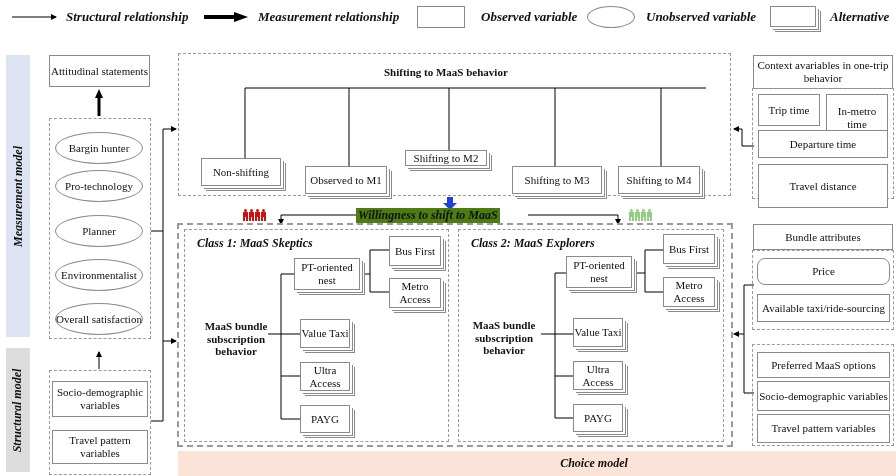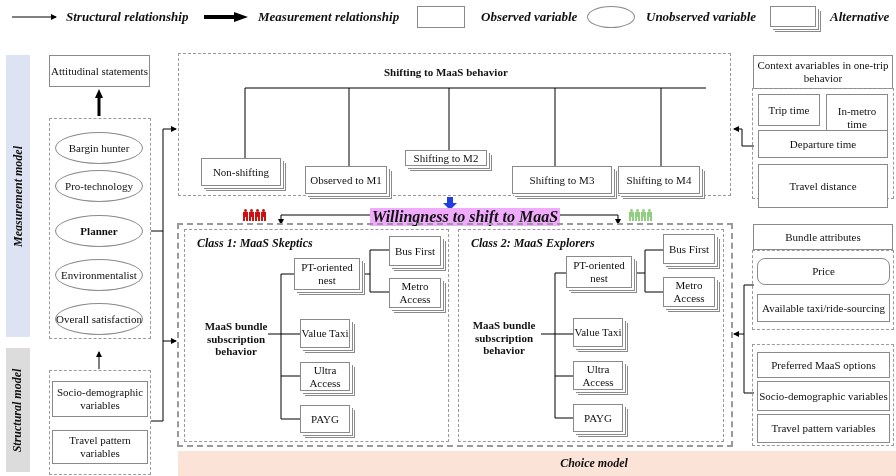--- a/index.html
+++ b/index.html
@@ -112,37 +112,37 @@
 </div>
 <div class="side-band" style="left:6px;top:348px;width:24px;height:124px;background:#dcdcdc;">
   <span>Structural model</span>
 </div>
 
 <div class="box" style="left:49px;top:55px;width:101px;height:32px;">Attitudinal statements</div>
 
 <div class="dash" style="left:49px;top:118px;width:102px;height:221px;"></div>
 <div class="ell" style="left:55px;top:132px;width:88px;height:32px;">Bargin hunter</div>
 <div class="ell" style="left:55px;top:170px;width:88px;height:32px;">Pro-technology</div>
-<div class="ell" style="left:55px;top:215px;width:88px;height:32px;font-weight:bold;">Planner</div>
+<div class="ell" style="left:55px;top:215px;width:88px;height:32px;">Planner</div>
 <div class="ell" style="left:55px;top:259px;width:88px;height:32px;">Environmentalist</div>
 <div class="ell" style="left:55px;top:303px;width:88px;height:32px;">Overall satisfaction</div>
 
 <div class="dash" style="left:49px;top:370px;width:102px;height:105px;"></div>
 <div class="box" style="left:52px;top:381px;width:96px;height:36px;">Socio-demographic variables</div>
 <div class="box" style="left:52px;top:430px;width:96px;height:34px;">Travel pattern variables</div>
 
 <div class="dash" style="left:178px;top:53px;width:553px;height:143px;"></div>
 <div class="abs bold-title" style="left:384px;top:66px;">Shifting to MaaS behavior</div>
 <div class="alt" style="left:201px;top:158px;width:80px;height:28px;">Non-shifting</div>
 <div class="alt" style="left:305px;top:166px;width:82px;height:28px;">Observed to M1</div>
 <div class="alt" style="left:405px;top:150px;width:82px;height:16px;">Shifting to M2</div>
-<div class="alt" style="left:512px;top:166px;width:100px;height:28px;">Shifting to M3</div>
+<div class="alt" style="left:512px;top:166px;width:90px;height:28px;">Shifting to M3</div>
 <div class="alt" style="left:618px;top:166px;width:82px;height:28px;">Shifting to M4</div>
 
-<div class="abs legend-text" style="left:370px;top:208px;font-size:16px;background:#f0abfc;padding:0 2px;">Willingness to shift to MaaS</div>
+<div class="abs legend-text" style="left:356px;top:208px;font-size:12px;background:#4d7c0f;padding:0 2px;">Willingness to shift to MaaS</div>
 <div class="abs" style="left: 243px; top: 209px; font-size: 11px; letter-spacing: 0px;"><span style="display: inline-block; position: relative; width: 5px; height: 12px; margin-right: 1px;"><span style="position:absolute;left:1px;top:0;width:3px;height:3px;border-radius:50%;background:#cc1111"></span><span style="position:absolute;left:0;top:3px;width:5px;height:5px;background:#cc1111"></span><span style="position:absolute;left:0;top:8px;width:2px;height:4px;background:#cc1111"></span><span style="position:absolute;left:3px;top:8px;width:2px;height:4px;background:#cc1111"></span></span><span style="display: inline-block; position: relative; width: 5px; height: 12px; margin-right: 1px;"><span style="position:absolute;left:1px;top:0;width:3px;height:3px;border-radius:50%;background:#cc1111"></span><span style="position:absolute;left:0;top:3px;width:5px;height:5px;background:#cc1111"></span><span style="position:absolute;left:0;top:8px;width:2px;height:4px;background:#cc1111"></span><span style="position:absolute;left:3px;top:8px;width:2px;height:4px;background:#cc1111"></span></span><span style="display: inline-block; position: relative; width: 5px; height: 12px; margin-right: 1px;"><span style="position:absolute;left:1px;top:0;width:3px;height:3px;border-radius:50%;background:#cc1111"></span><span style="position:absolute;left:0;top:3px;width:5px;height:5px;background:#cc1111"></span><span style="position:absolute;left:0;top:8px;width:2px;height:4px;background:#cc1111"></span><span style="position:absolute;left:3px;top:8px;width:2px;height:4px;background:#cc1111"></span></span><span style="display: inline-block; position: relative; width: 5px; height: 12px; margin-right: 1px;"><span style="position:absolute;left:1px;top:0;width:3px;height:3px;border-radius:50%;background:#cc1111"></span><span style="position:absolute;left:0;top:3px;width:5px;height:5px;background:#cc1111"></span><span style="position:absolute;left:0;top:8px;width:2px;height:4px;background:#cc1111"></span><span style="position:absolute;left:3px;top:8px;width:2px;height:4px;background:#cc1111"></span></span></div>
 <div class="abs" style="left: 629px; top: 209px; font-size: 11px; letter-spacing: 0px;"><span style="display: inline-block; position: relative; width: 5px; height: 12px; margin-right: 1px;"><span style="position:absolute;left:1px;top:0;width:3px;height:3px;border-radius:50%;background:#8fcf7f"></span><span style="position:absolute;left:0;top:3px;width:5px;height:5px;background:#8fcf7f"></span><span style="position:absolute;left:0;top:8px;width:2px;height:4px;background:#8fcf7f"></span><span style="position:absolute;left:3px;top:8px;width:2px;height:4px;background:#8fcf7f"></span></span><span style="display: inline-block; position: relative; width: 5px; height: 12px; margin-right: 1px;"><span style="position:absolute;left:1px;top:0;width:3px;height:3px;border-radius:50%;background:#8fcf7f"></span><span style="position:absolute;left:0;top:3px;width:5px;height:5px;background:#8fcf7f"></span><span style="position:absolute;left:0;top:8px;width:2px;height:4px;background:#8fcf7f"></span><span style="position:absolute;left:3px;top:8px;width:2px;height:4px;background:#8fcf7f"></span></span><span style="display: inline-block; position: relative; width: 5px; height: 12px; margin-right: 1px;"><span style="position:absolute;left:1px;top:0;width:3px;height:3px;border-radius:50%;background:#8fcf7f"></span><span style="position:absolute;left:0;top:3px;width:5px;height:5px;background:#8fcf7f"></span><span style="position:absolute;left:0;top:8px;width:2px;height:4px;background:#8fcf7f"></span><span style="position:absolute;left:3px;top:8px;width:2px;height:4px;background:#8fcf7f"></span></span><span style="display: inline-block; position: relative; width: 5px; height: 12px; margin-right: 1px;"><span style="position:absolute;left:1px;top:0;width:3px;height:3px;border-radius:50%;background:#8fcf7f"></span><span style="position:absolute;left:0;top:3px;width:5px;height:5px;background:#8fcf7f"></span><span style="position:absolute;left:0;top:8px;width:2px;height:4px;background:#8fcf7f"></span><span style="position:absolute;left:3px;top:8px;width:2px;height:4px;background:#8fcf7f"></span></span></div>
 
 <div class="dash-big" style="left:177px;top:223px;width:556px;height:224px;"></div>
 
 <div class="dash" style="left:184px;top:229px;width:265px;height:213px;"></div>
 <div class="abs class-title" style="left:197px;top:236px;">Class 1: MaaS Skeptics</div>
 <div class="abs bold-title" style="left:197px;top:320px;width:78px;text-align:center;white-space:normal;line-height:1.15;">MaaS bundle subscription behavior</div>
 <div class="alt" style="left:294px;top:258px;width:66px;height:32px;">PT-oriented nest</div>
 <div class="alt" style="left:389px;top:236px;width:52px;height:30px;">Bus First</div>

